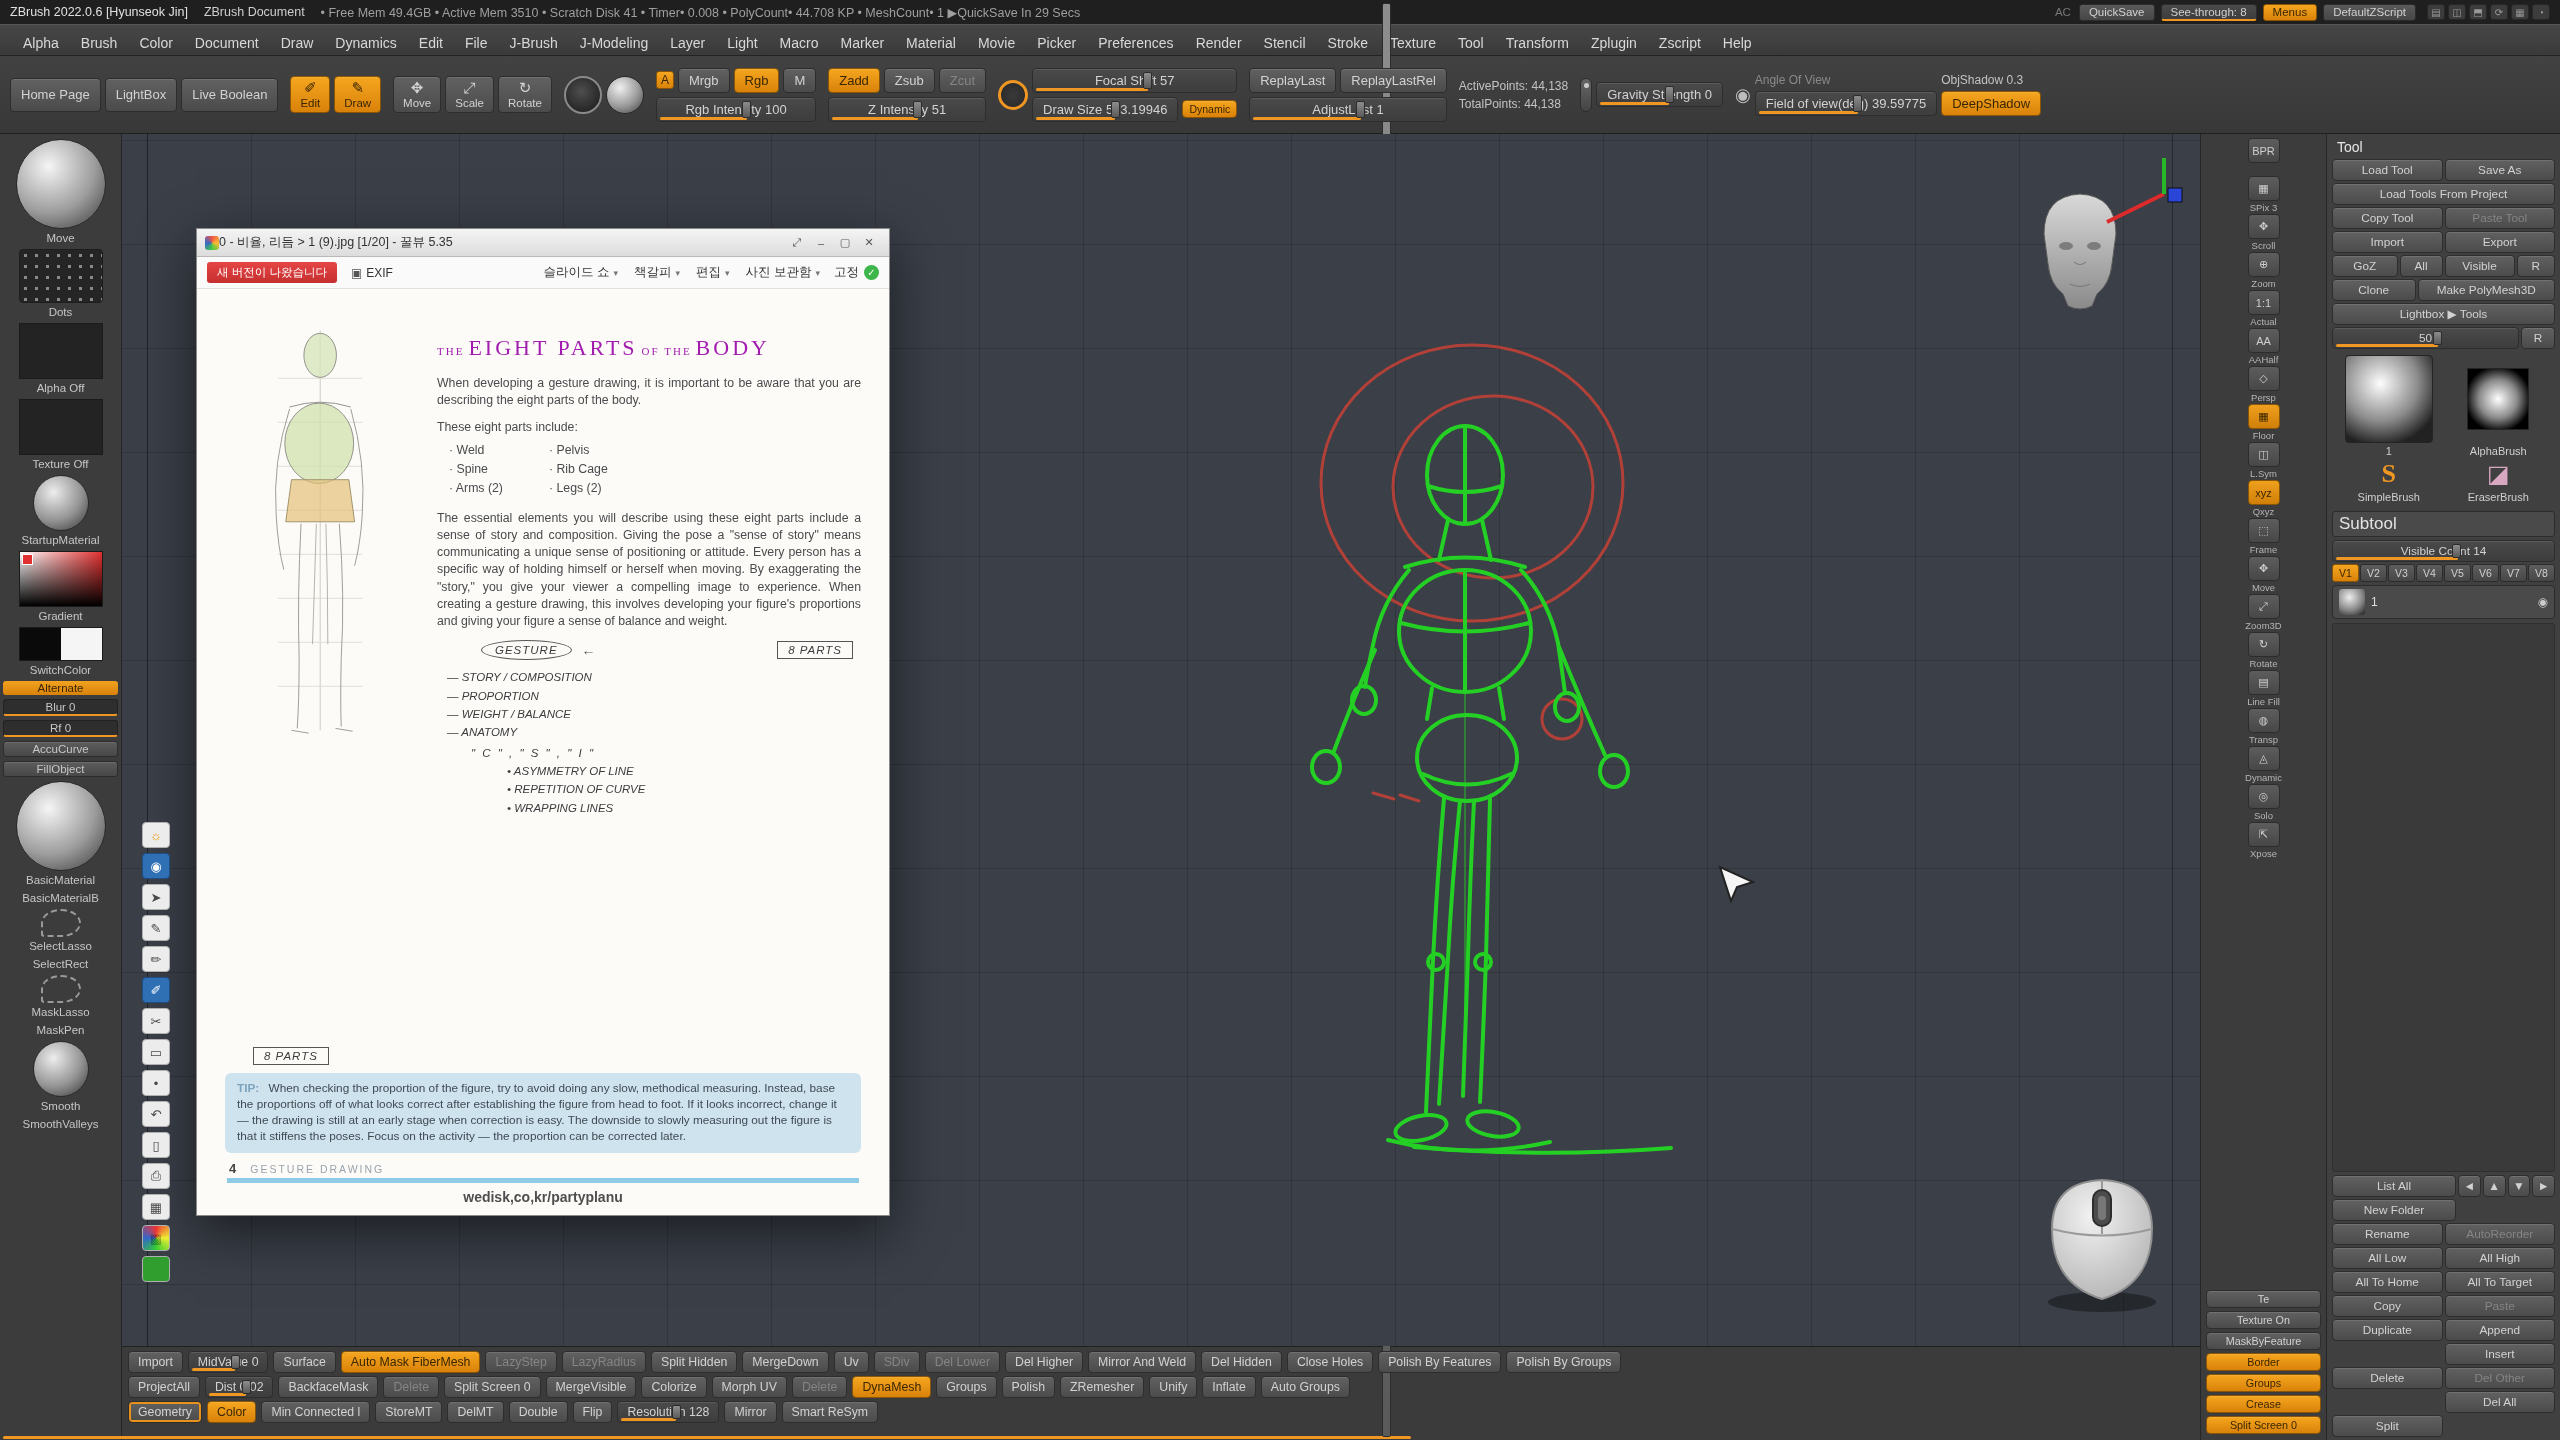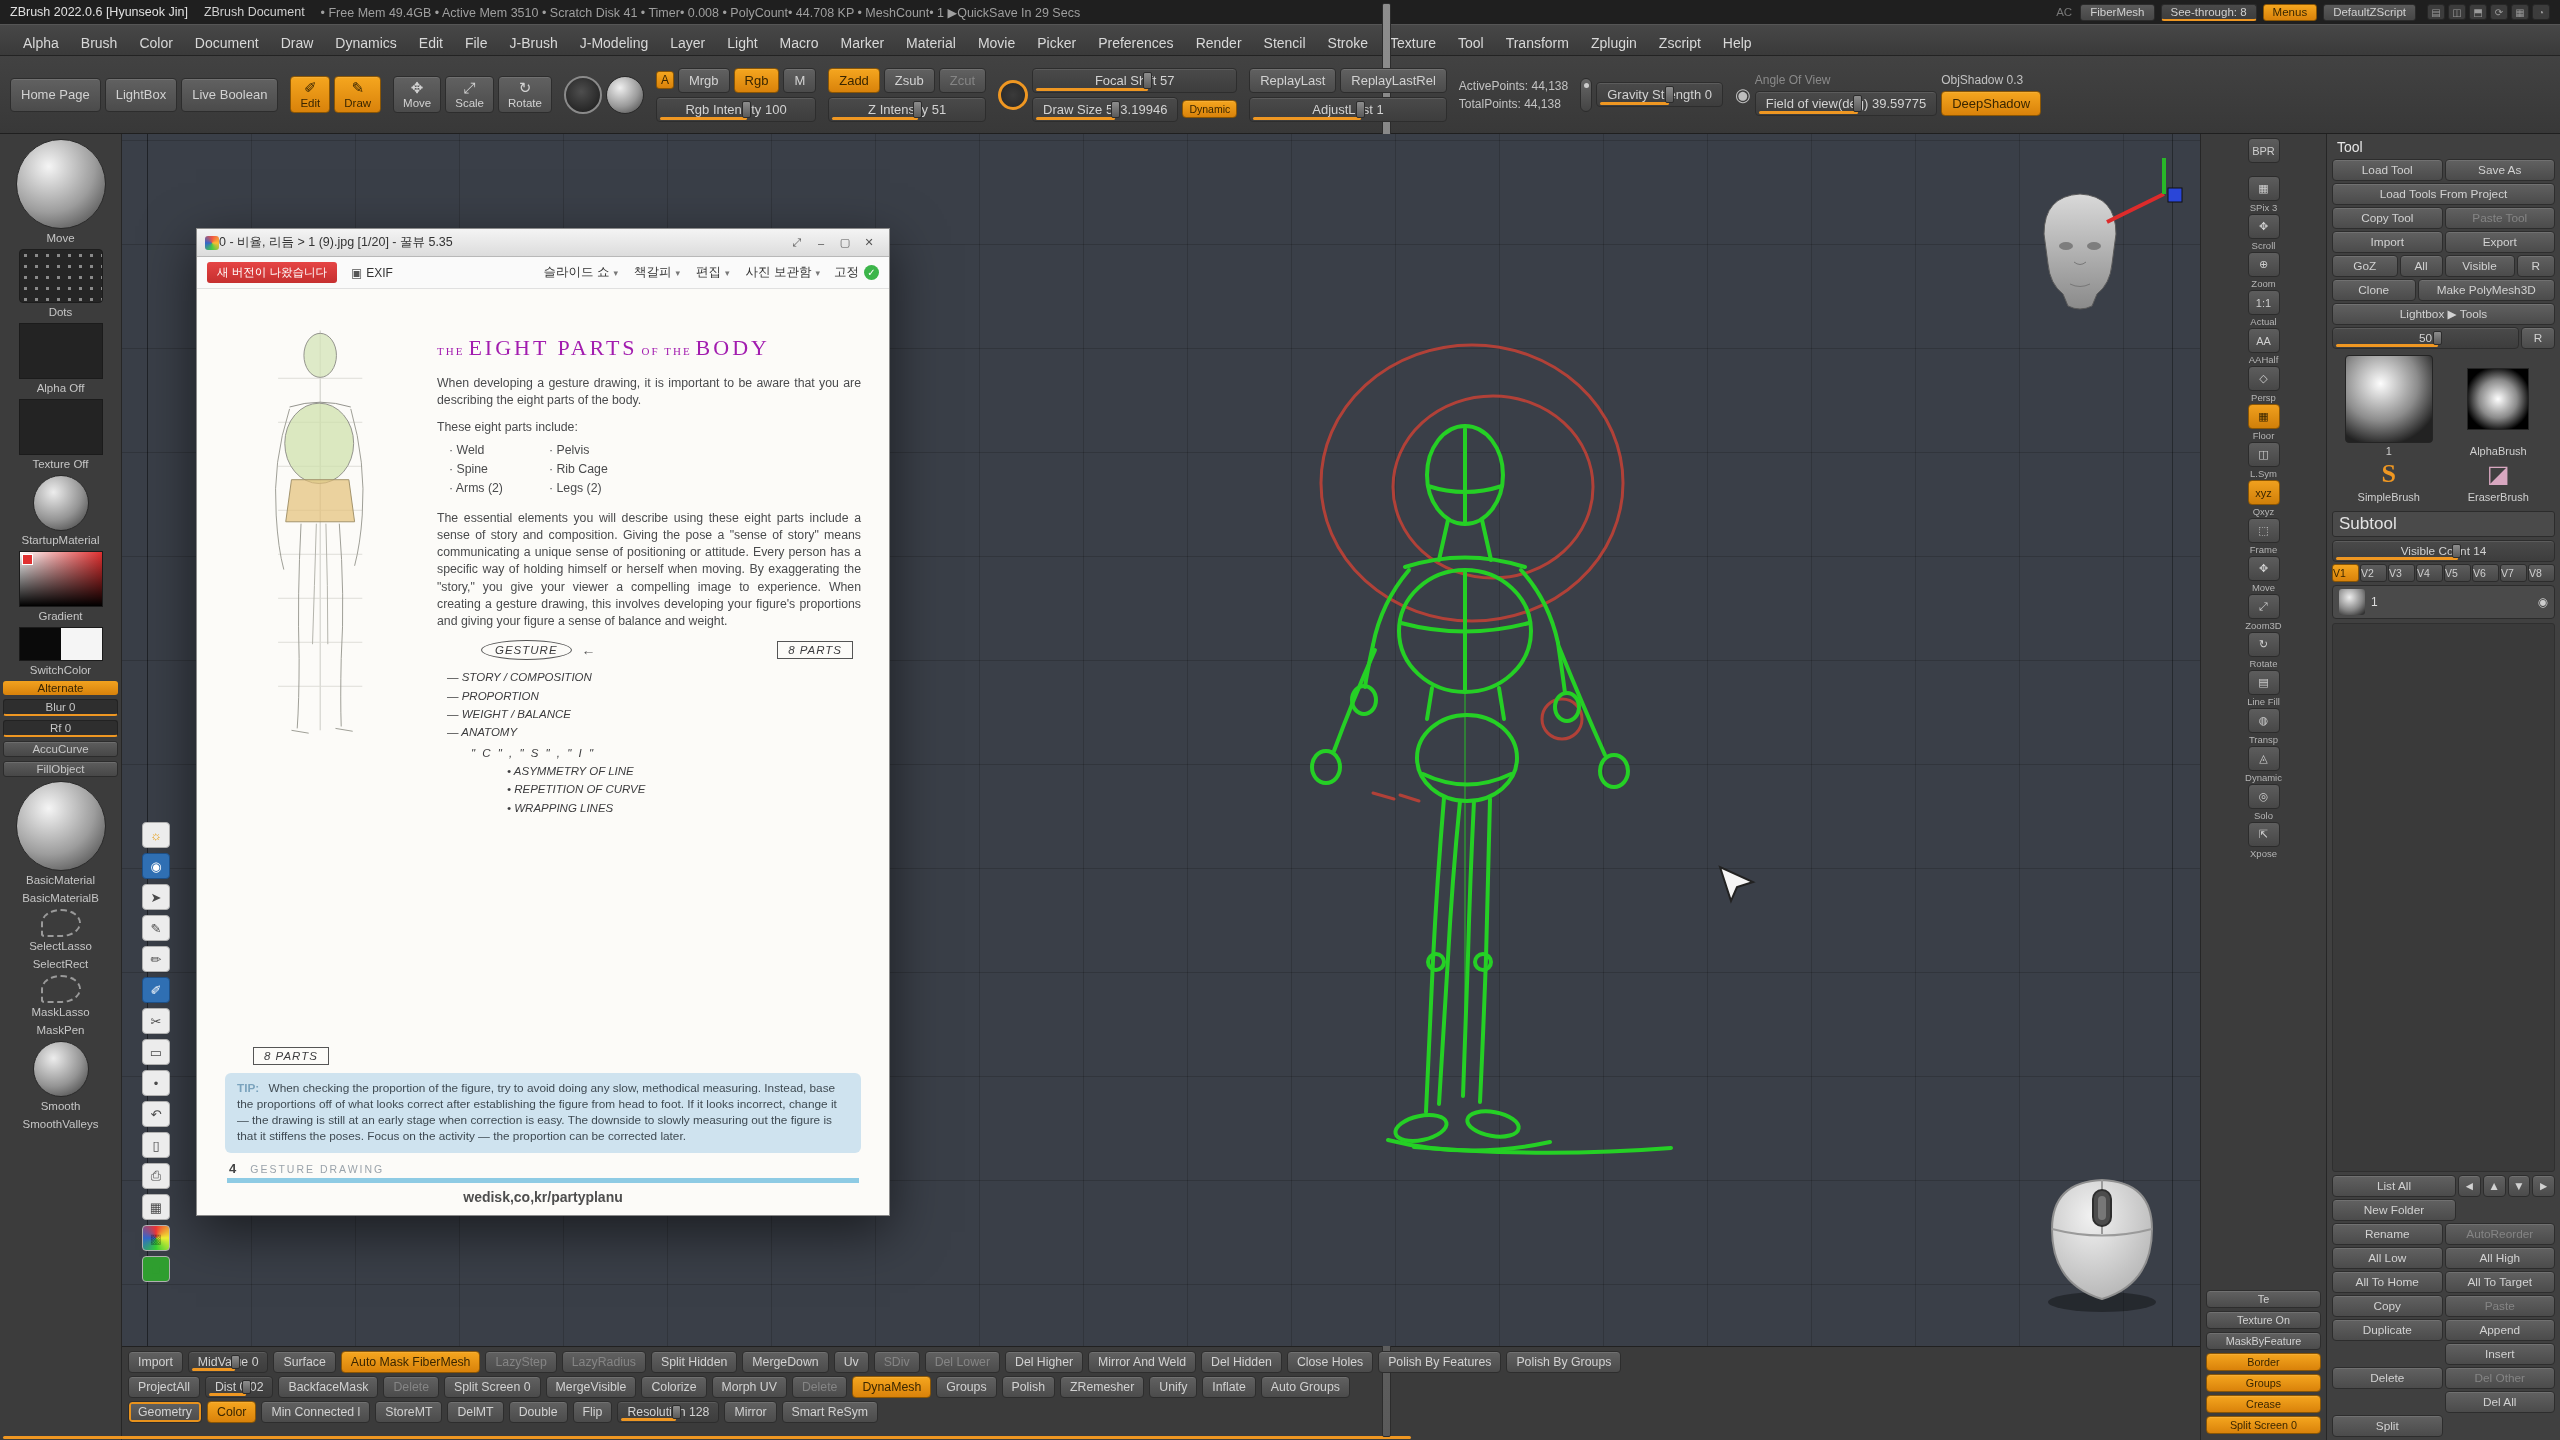--- a/index.html
+++ b/index.html
@@ -185,41 +185,41 @@
   .thumbs{display:grid;grid-template-columns:1fr 1fr;gap:2px 6px;padding:5px 6px;align-items:center;justify-items:center;flex:0 0 auto}
   .big-sphere{width:88px;height:88px;border-radius:4px;border:1px solid #242424;background-color:#1f1f1f;
        background-image:radial-gradient(circle at 40% 32%,#fdfdfd,#8c8c8c 48%,#222 80%)}
   .alpha-thumb{width:62px;height:62px;border:1px solid #242424;background:radial-gradient(circle,#fff 0%,#8a8a8a 45%,#000 78%)}
   .mini-label{font-size:11px;color:#cfcfcf;text-align:center}
   .s-icon{font-size:26px;color:#ef9722;font-weight:bold;font-family:"Liberation Serif",serif}
   .eraser-icon{font-size:24px;color:#d8a7c0}
   .sub-header{background:#4a4a4a;border:1px solid #2c2c2c;border-radius:3px;margin:3px 1px 2px;padding:2px 6px;
               font-size:17px;color:#e2e2e2;flex:0 0 auto}
   .tabs{display:flex;gap:1px;padding:1px;flex:0 0 auto}
-  .tab{flex:1;text-align:left;font-size:10.5px;background:linear-gradient(#5d5d5d,#474747);
+  .tab{flex:1;text-align:center;font-size:10.5px;background:linear-gradient(#5d5d5d,#474747);
        border:1px solid #2c2c2c;border-radius:3px;padding:2px 0;color:#cfcfcf}
   .tab.st-orange{background:linear-gradient(#f5a61f,#d9820a);color:#3a2600;border-color:#8a5605}
   .sub-item{display:flex;align-items:center;gap:6px;background:#4a4a4a;border:1px solid #2c2c2c;border-radius:4px;
             padding:3px 6px;margin:2px 1px;flex:0 0 auto}
   .sub-thumb{width:26px;height:26px;border-radius:3px;background:radial-gradient(circle at 40% 32%,#eee,#888 55%,#333 90%)}
   .sub-name{flex:1;font-size:12px;color:#ddd}
   .sub-eye{font-size:12px;color:#ccc}
   .list-space{flex:1;background:#3a3a3a;border:1px solid #2f2f2f;border-radius:3px;margin:2px 1px;min-height:40px}
 </style>
 </head>
 <body>
 
 <div class="titlebar">
   <span class="app">ZBrush 2022.0.6 [Hyunseok Jin]</span>
   <span class="doc">ZBrush Document</span>
   <span class="stats">• Free Mem 49.4GB  • Active Mem 3510  • Scratch Disk 41  • Timer• 0.008  • PolyCount• 44.708 KP  • MeshCount• 1  ▶QuickSave In 29 Secs</span>
   <span class="tb-right">
     <span class="ac">AC</span>
     <span style="display:flex;gap:6px">
-      <span class="tb-btn">FiberMesh</span>
+      <span class="tb-btn">QuickSave</span>
         <span class="tb-btn st-slider">See-through: 8</span>
         <span class="tb-btn st-orange">Menus</span>
         <span class="tb-btn">DefaultZScript</span>
     </span>
     <span class="tb-icons">
       <span>▤</span>
         <span>◫</span>
         <span>⬒</span>
         <span>⟳</span>
         <span>▦</span>

